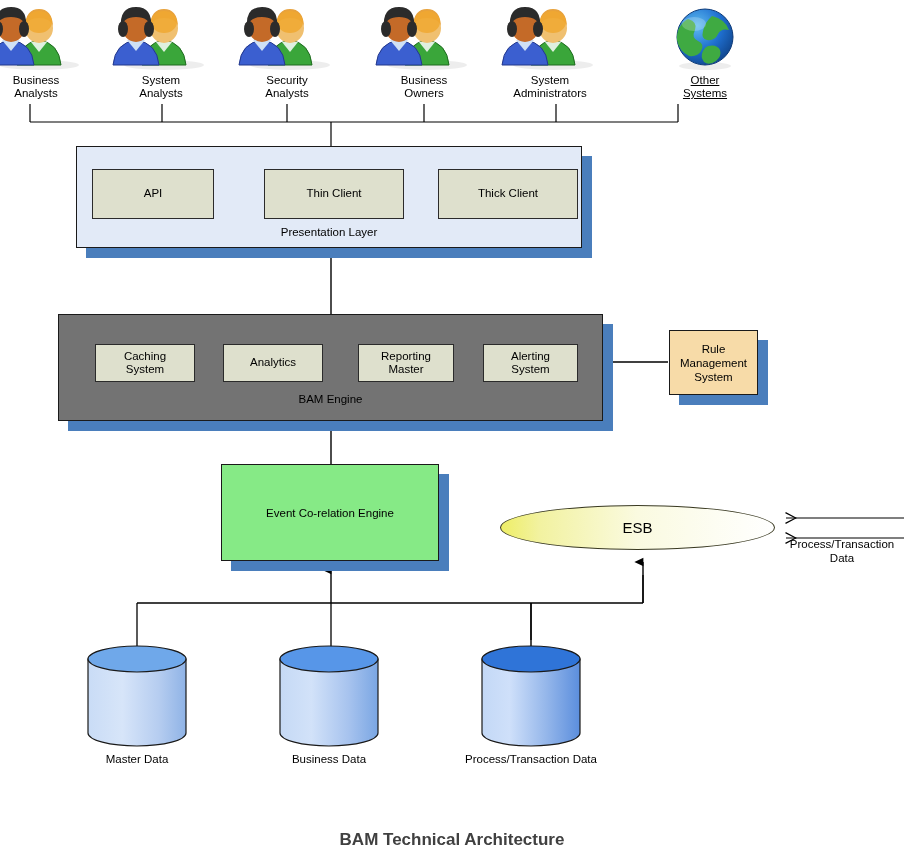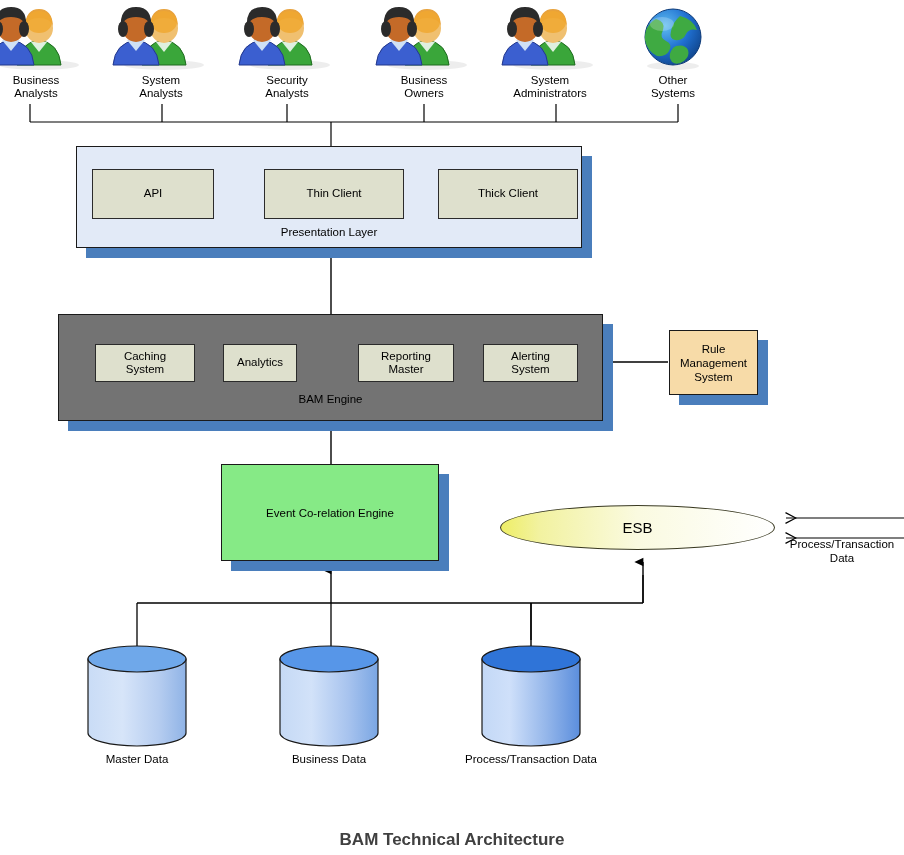--- a/index.html
+++ b/index.html
@@ -280,21 +280,21 @@
           <path d="M25 26 q-2 -21 15 -21 q17 0 15 21 q-2 -11 -15 -11 q-13 0 -15 11 z" fill="#2b2b2b"></path>
           <ellipse cx="27" cy="27" rx="5" ry="8" fill="#2b2b2b"></ellipse>
           <ellipse cx="53" cy="27" rx="5" ry="8" fill="#2b2b2b"></ellipse>
         </g>
       </svg>
     </div>
     <div class="plabel">System
 Administrators</div>
   </div>
 
-  <div class="persona" style="left:608px; top:2px;">
+  <div class="persona" style="left:640px; top:2px;text-decoration:underline;">
     <div class="glyph">
       <svg width="130" height="70" viewBox="0 0 130 70">
         <ellipse cx="65" cy="64" rx="26" ry="4" fill="#000" opacity="0.07"></ellipse>
         <defs>
           <radialGradient id="globegrad" cx="36%" cy="30%" r="72%">
             <stop offset="0%" stop-color="#5fbdf0"></stop>
             <stop offset="60%" stop-color="#1f6fd0"></stop>
             <stop offset="100%" stop-color="#124a94"></stop>
           </radialGradient>
         </defs>
@@ -384,21 +384,21 @@
     </div>
   </div>
 
   <div class="layerwrap" style="left:58px; top:314px; width:545px; height:107px;">
     <div class="layershadow"></div>
     <div class="layerbox bam">
       <div class="cbox" style="left:36px; top:29px; width:100px; height:38px;">
         <span>Caching
 System</span>
       </div>
-      <div class="cbox" style="left:164px; top:29px; width:74px; height:38px;">
+      <div class="cbox" style="left:164px; top:29px; width:100px; height:38px;">
         <span>Analytics</span>
       </div>
       <div class="cbox" style="left:299px; top:29px; width:96px; height:38px;">
         <span>Reporting
 Master</span>
       </div>
       <div class="cbox" style="left:424px; top:29px; width:95px; height:38px;">
         <span>Alerting
 System</span>
       </div>

